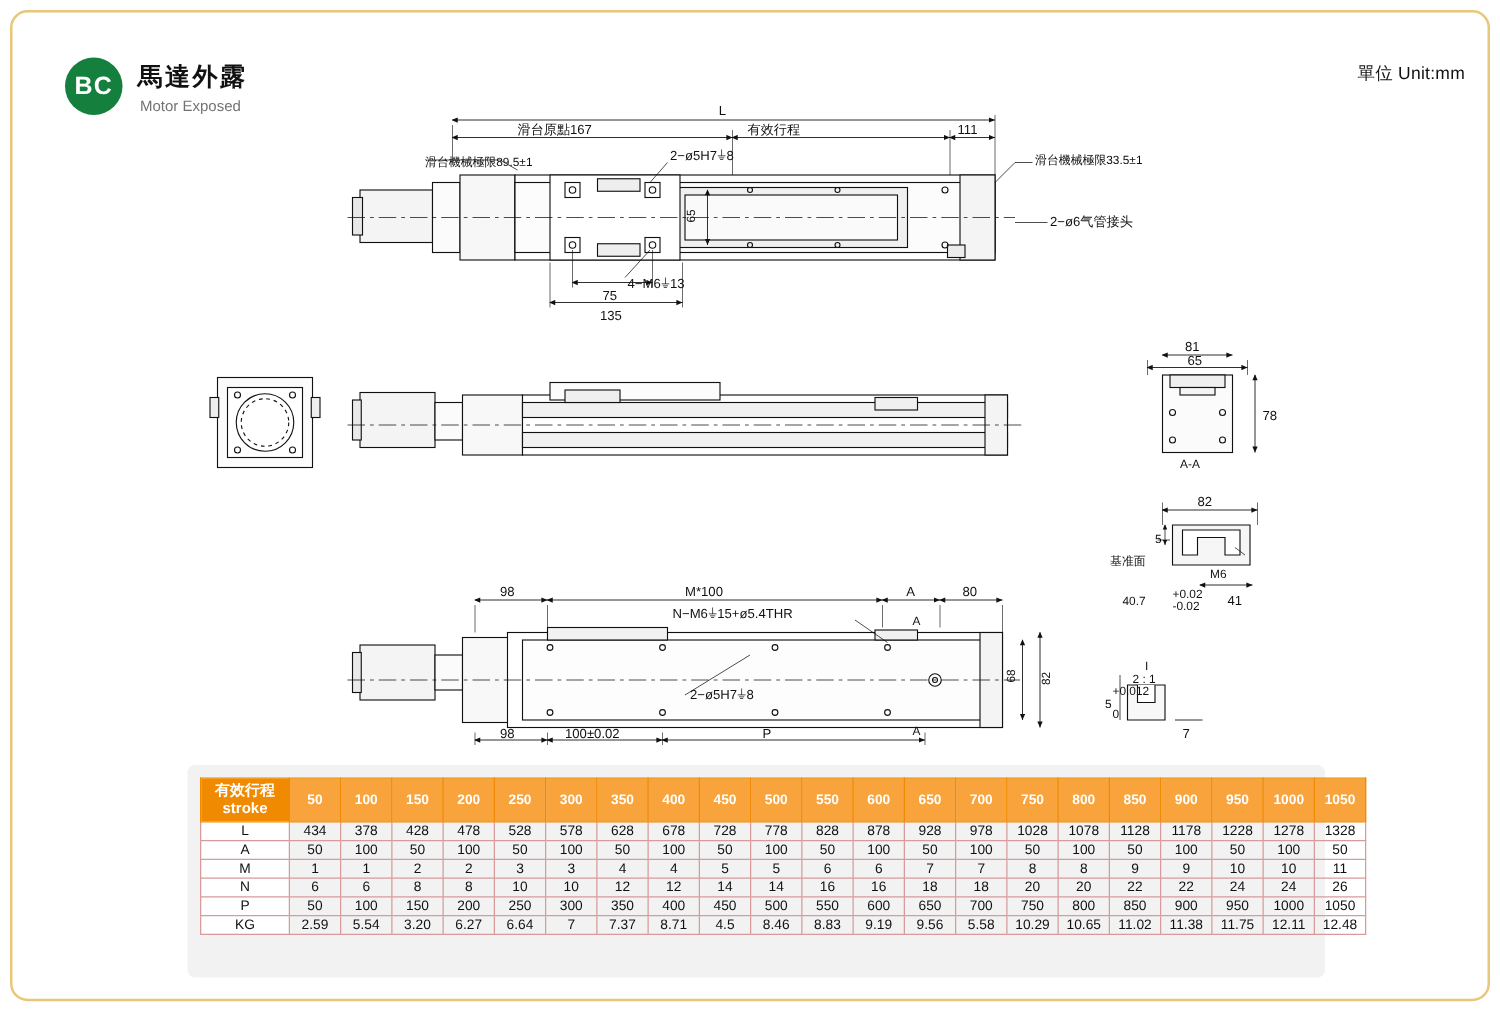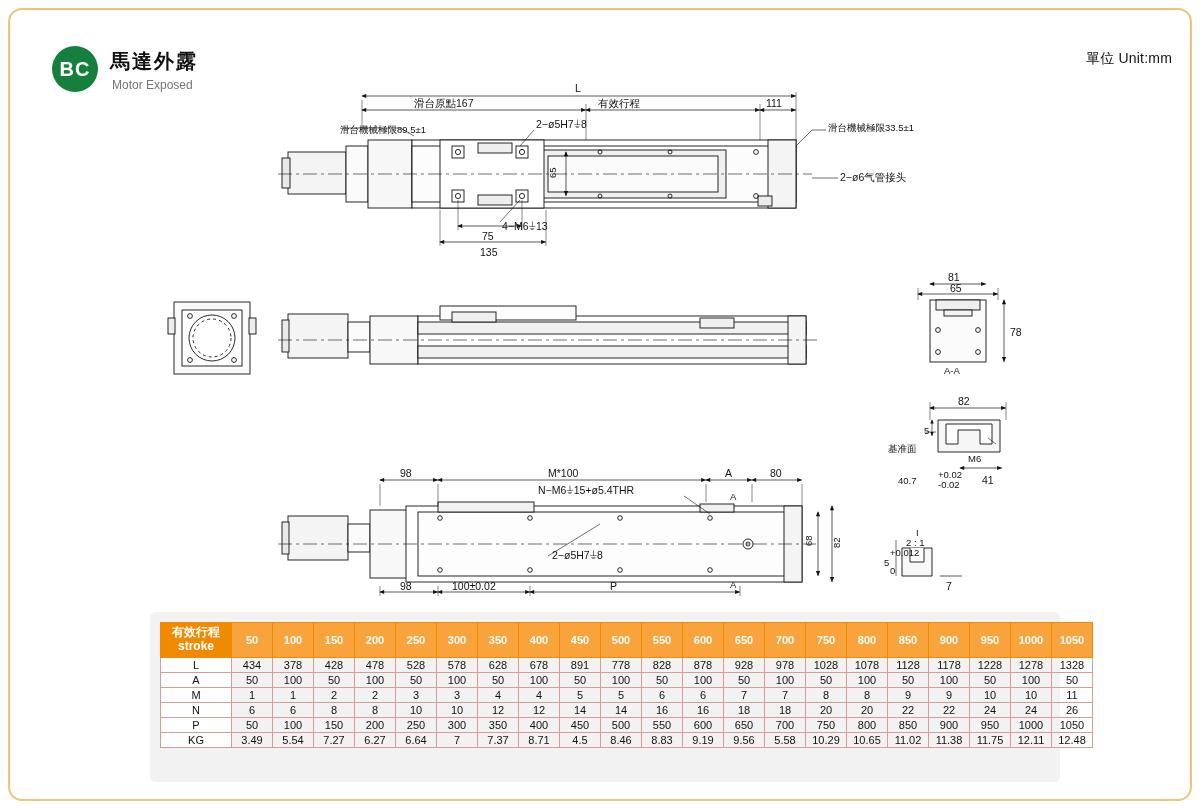--- a/index.html
+++ b/index.html
@@ -296,21 +296,21 @@
       <tr>
         <td class="rowlab">L</td>
         <td class="val">434</td>
         <td class="val">378</td>
         <td class="val">428</td>
         <td class="val">478</td>
         <td class="val">528</td>
         <td class="val">578</td>
         <td class="val">628</td>
         <td class="val">678</td>
-        <td class="val">891</td>
+        <td class="val">728</td>
         <td class="val">778</td>
         <td class="val">828</td>
         <td class="val">878</td>
         <td class="val">928</td>
         <td class="val">978</td>
         <td class="val">1028</td>
         <td class="val">1078</td>
         <td class="val">1128</td>
         <td class="val">1178</td>
         <td class="val">1228</td>
@@ -408,23 +408,23 @@
         <td class="val">750</td>
         <td class="val">800</td>
         <td class="val">850</td>
         <td class="val">900</td>
         <td class="val">950</td>
         <td class="val">1000</td>
         <td class="val">1050</td>
       </tr>
       <tr>
         <td class="rowlab">KG</td>
-        <td class="val">3.49</td>
+        <td class="val">2.59</td>
         <td class="val">5.54</td>
-        <td class="val">7.27</td>
+        <td class="val">3.20</td>
         <td class="val">6.27</td>
         <td class="val">6.64</td>
         <td class="val">7</td>
         <td class="val">7.37</td>
         <td class="val">8.71</td>
         <td class="val">4.5</td>
         <td class="val">8.46</td>
         <td class="val">8.83</td>
         <td class="val">9.19</td>
         <td class="val">9.56</td>

